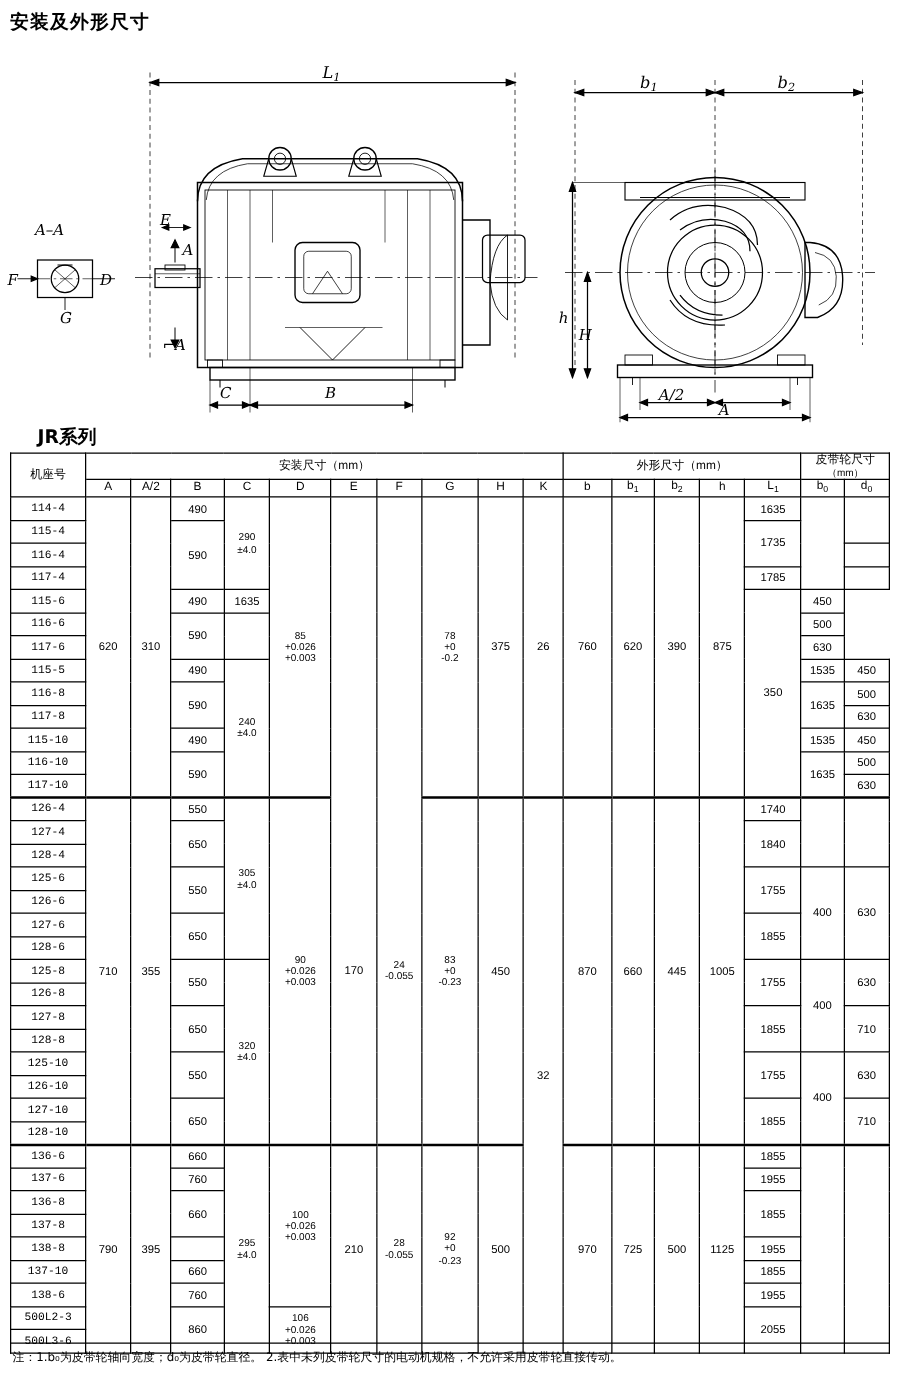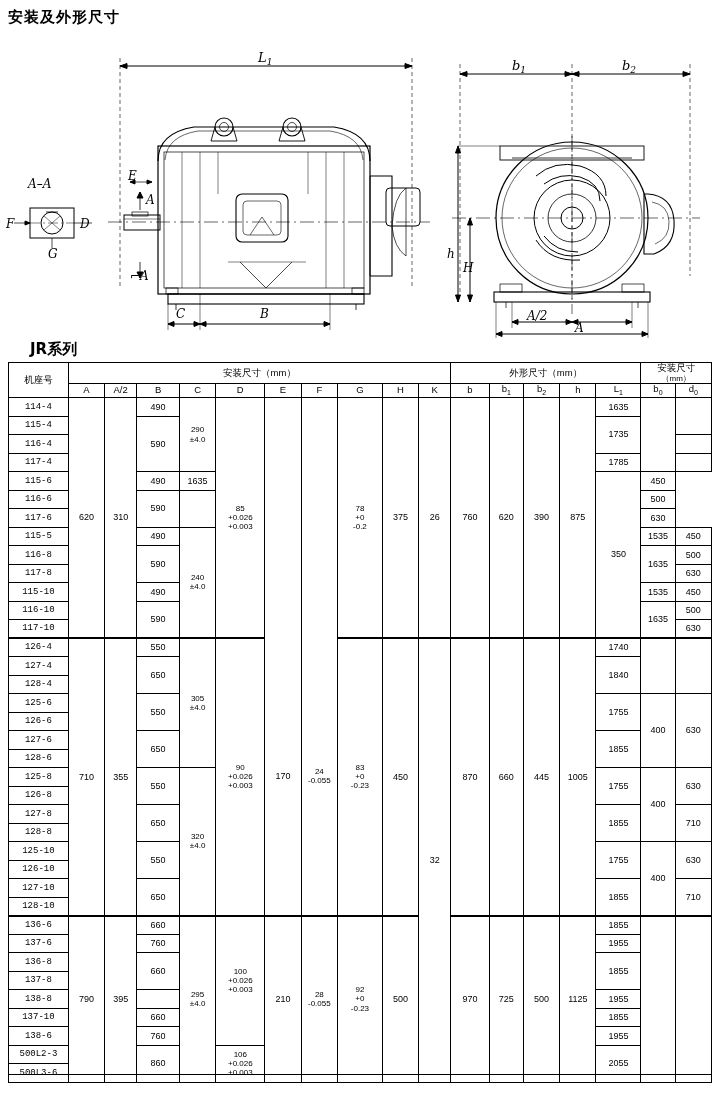--- a/index.html
+++ b/index.html
@@ -264,21 +264,21 @@
           <col style="width:42px">
         <col style="width:32px">
           <col style="width:34px">
       </colgroup>
       <thead>
         <tr>
           <th rowspan="2">机座号</th>
           <th colspan="10" class="hdr-grp">安装尺寸（mm）</th>
           <th colspan="5" class="hdr-grp">外形尺寸（mm）</th>
           <th colspan="2" class="hdr-grp">
-            <div>安装尺寸</div>
+            <div>皮带轮尺寸</div>
             <div class="mm">（mm）</div>
           </th>
         </tr>
         <tr>
           <th>A</th>
           <th>A/2</th>
           <th>B</th>
           <th>C</th>
           <th>D</th>
           <th>E</th>
@@ -569,13 +569,14 @@
           </tr>
           <tr style="height: 18.5px;">
             <td class="cell-code">500L3-6</td>
           </tr>
         </tbody>
     </table>
   </div>
 
 
   <div class="foot-rule"></div>
+  <div class="footnote">注：1.b₀为皮带轮轴向宽度；d₀为皮带轮直径。    2.表中未列皮带轮尺寸的电动机规格，不允许采用皮带轮直接传动。</div>
 </div>
 
 </body></html>

